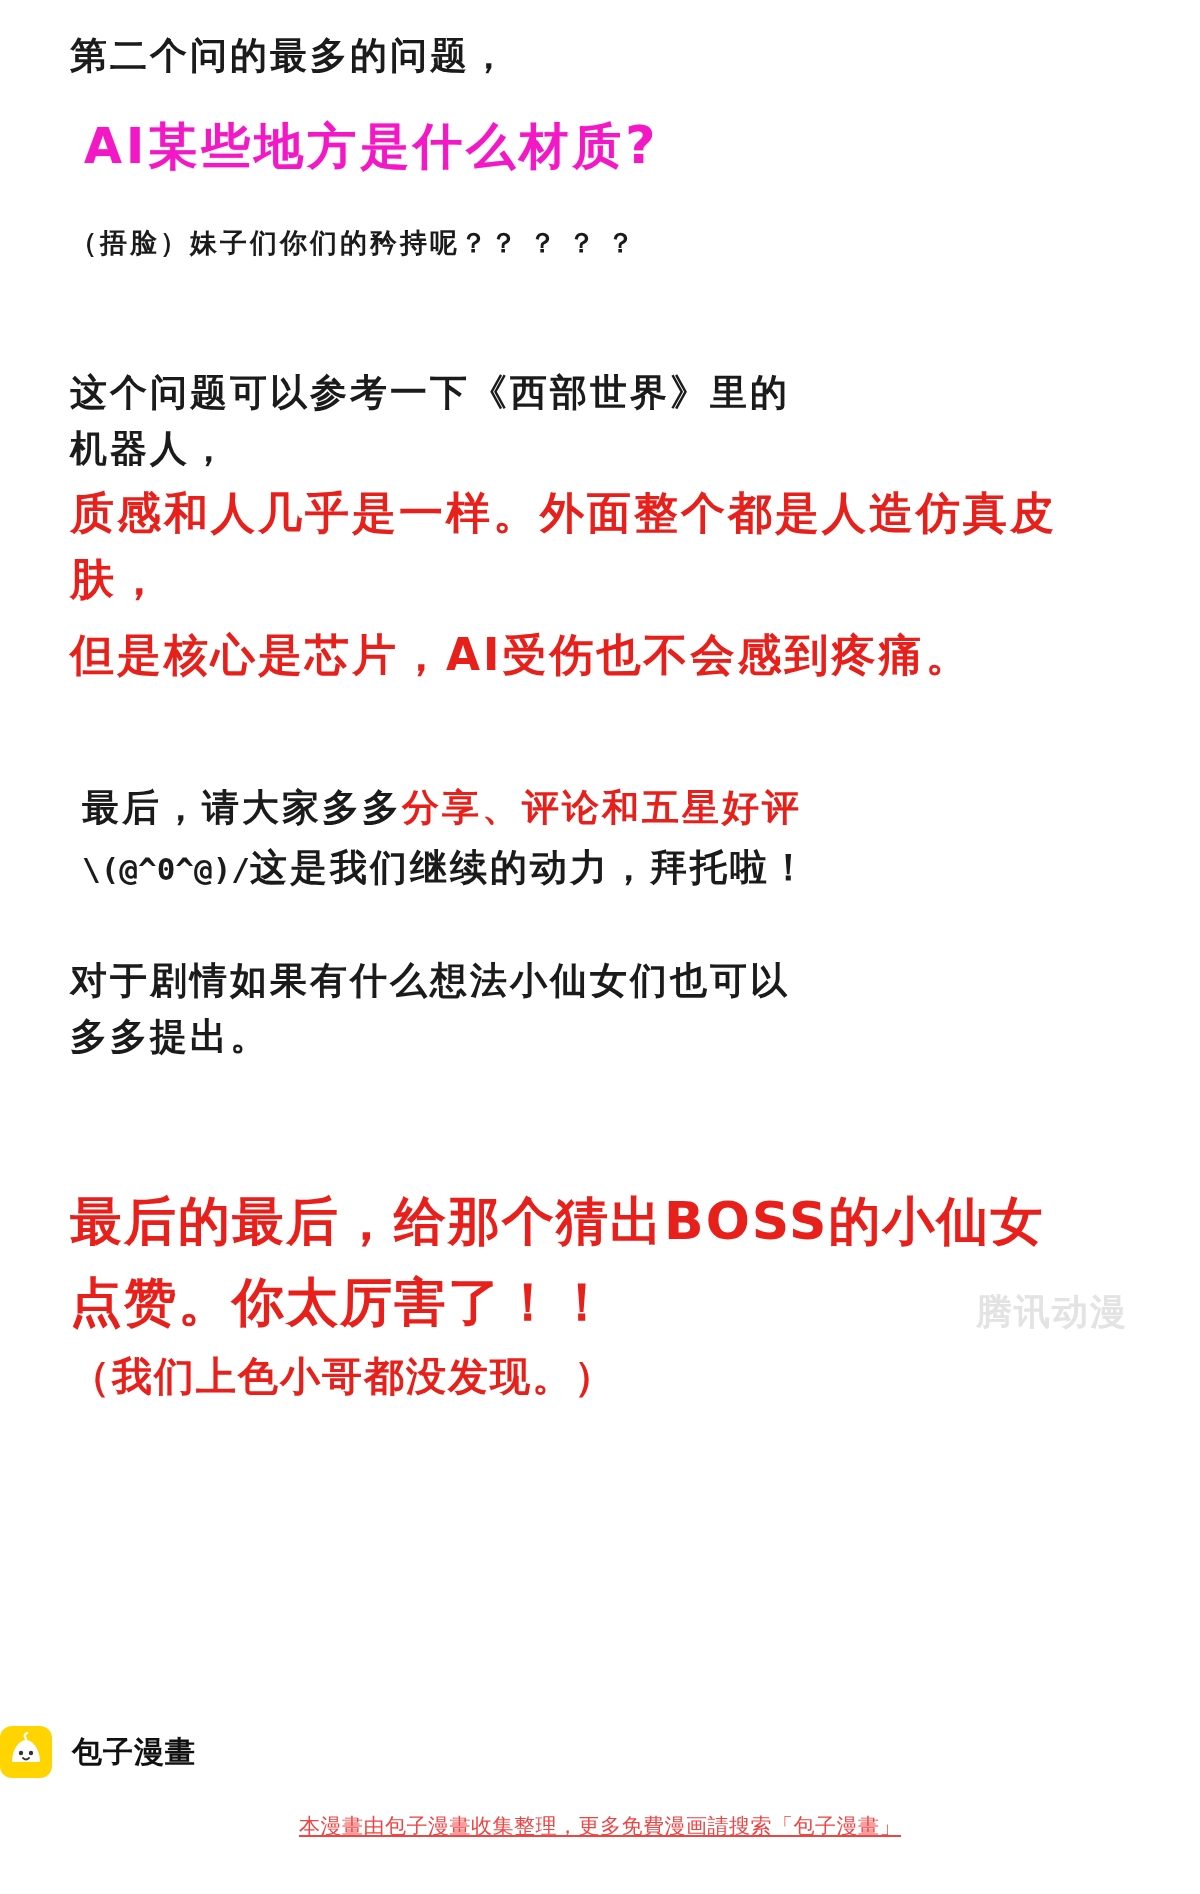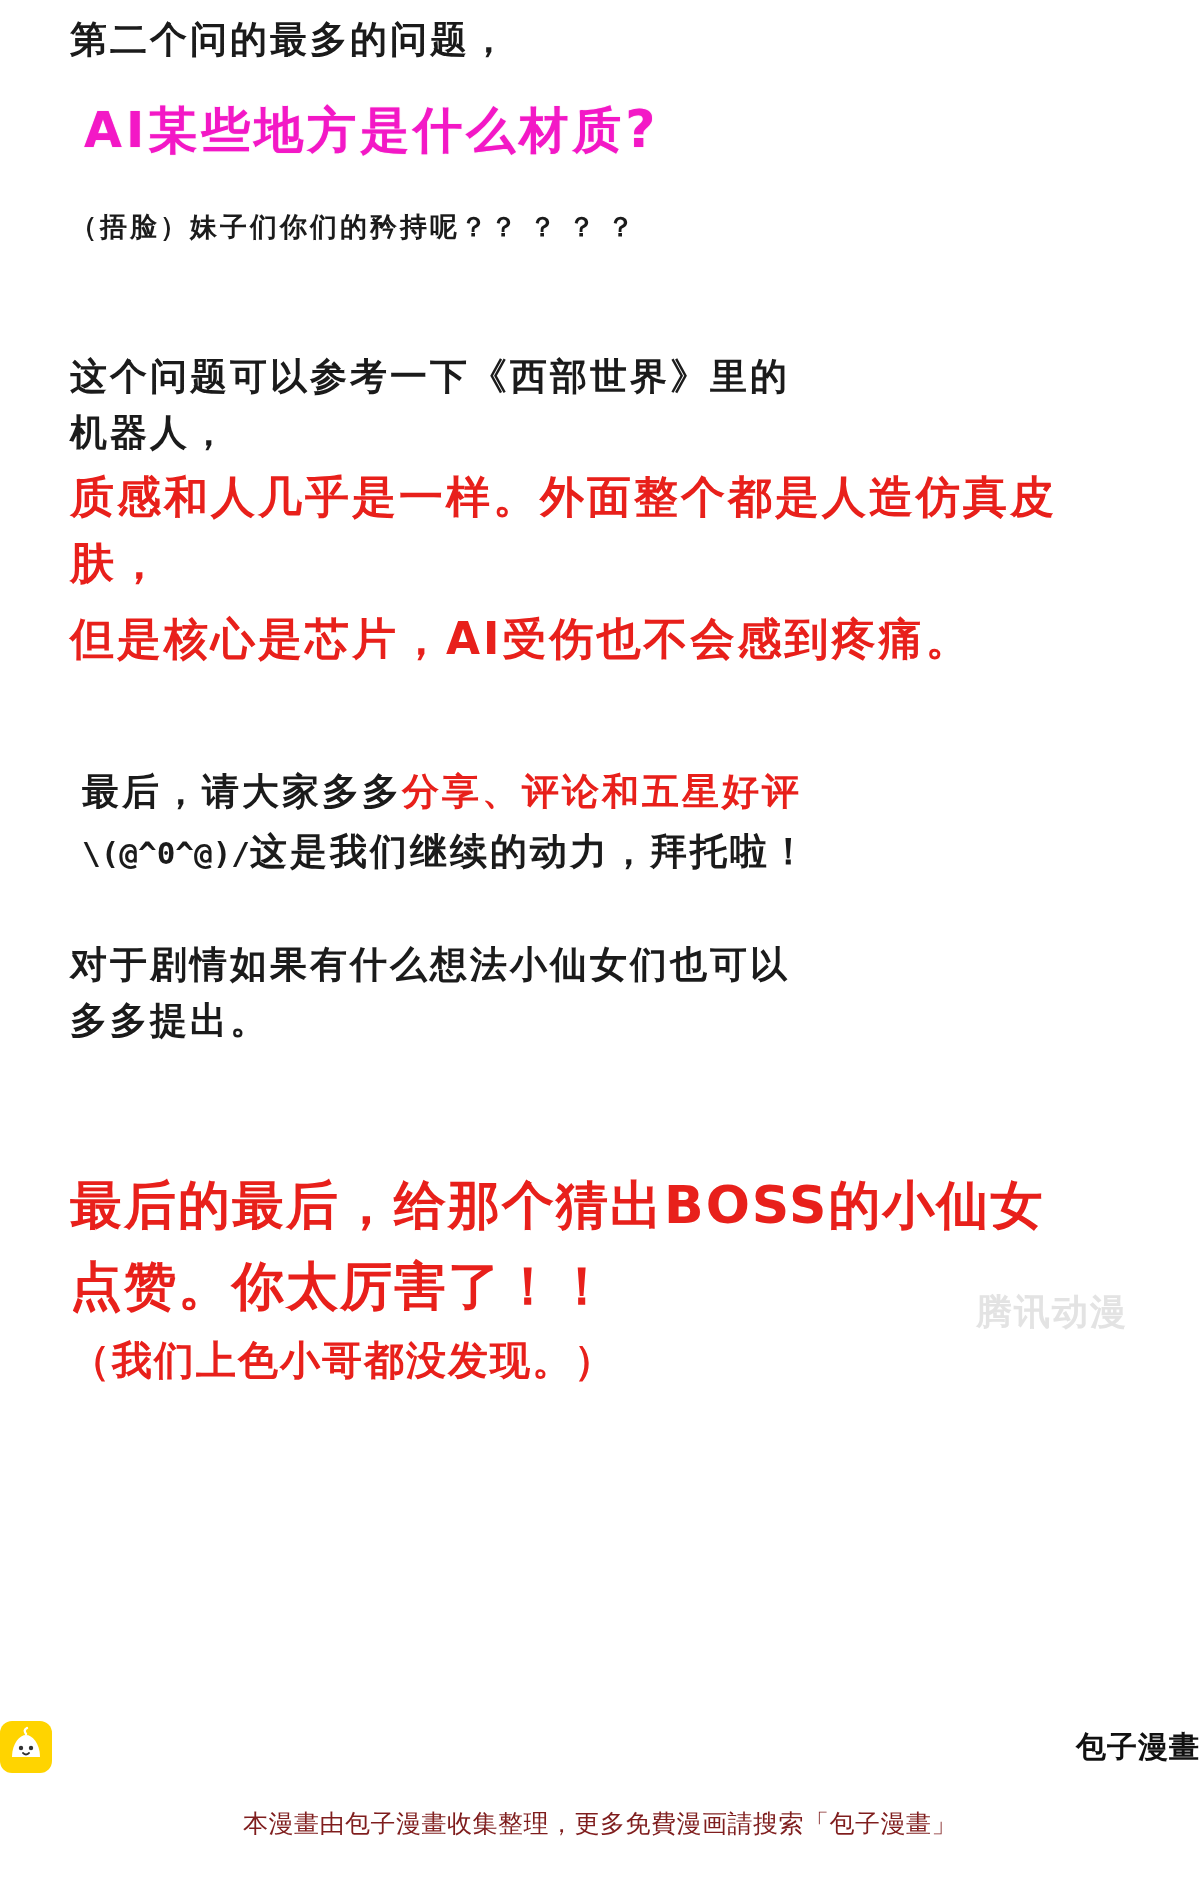--- a/index.html
+++ b/index.html
@@ -14,21 +14,21 @@
     position: relative;
     overflow: hidden;
   }
 
   .page {
     position: relative;
     width: 1200px;
     height: 1894px;
     background: #ffffff;
     box-sizing: border-box;
-    padding: 14px 70px 0 70px;
+    padding: 30px 70px 0 70px;
   }
 
   .handwriting {
     font-family: "DejaVu Sans", sans-serif;
     font-weight: bold;
     letter-spacing: 3px;
     line-height: 1.42;
   }
 
   .blk { color: #1b1b1b; }
@@ -108,43 +108,44 @@
   .footer {
     position: absolute;
     left: 0;
     right: 0;
     bottom: 54px;
     text-align: center;
   }
   .brand {
     display: flex;
     align-items: center;
-    justify-content: space-between;
-    gap: 28px;
+    justify-content: flex-start;
+    gap: 20px;
     margin-bottom: 34px;
   }
   .bun {
     width: 52px;
     height: 52px;
     border-radius: 12px;
     background: #ffd400;
     position: relative;
     display: inline-block;
   }
   .bun svg { position: absolute; left: 0; top: 0; }
   .brand-name {
     font-size: 30px;
     font-weight: bold;
     color: #111;
     letter-spacing: 1px;
   }
   .footer-note {
-    font-size: 25px;
-    color: #7f1d1d;
+    font-size: 21px;
+    color: #ef4444;
     letter-spacing: 0.5px;
+    text-decoration: underline;
   }
 </style>
 </head>
 <body>
 
 <div class="page">
 
   <div class="handwriting blk q1">第二个问的最多的问题，</div>
 
   <div class="handwriting mag title-line">

